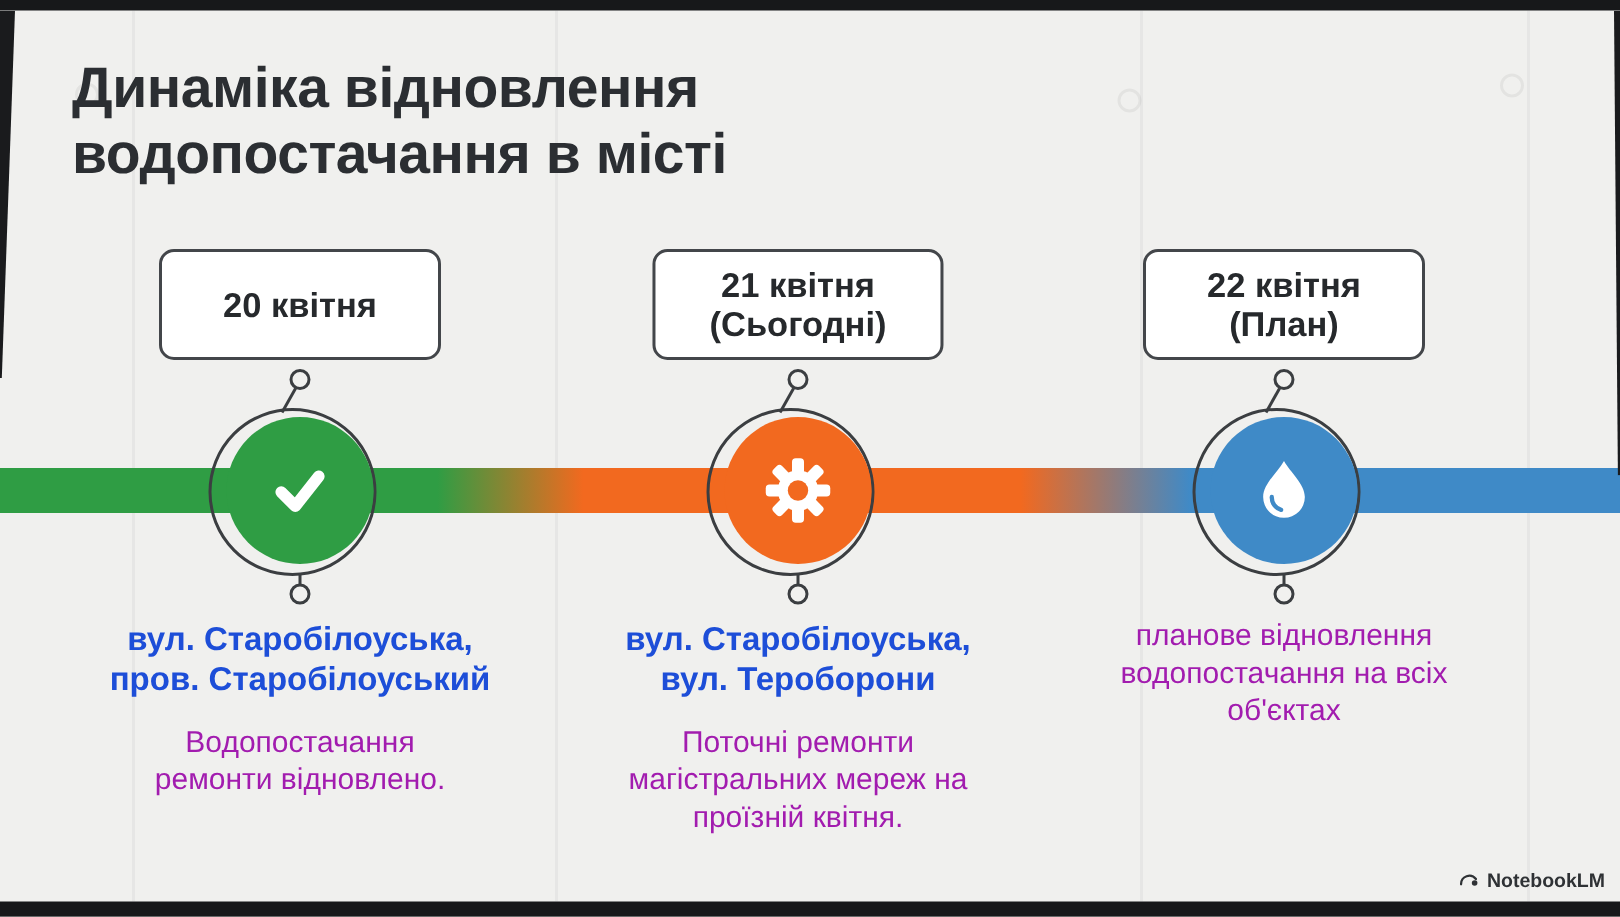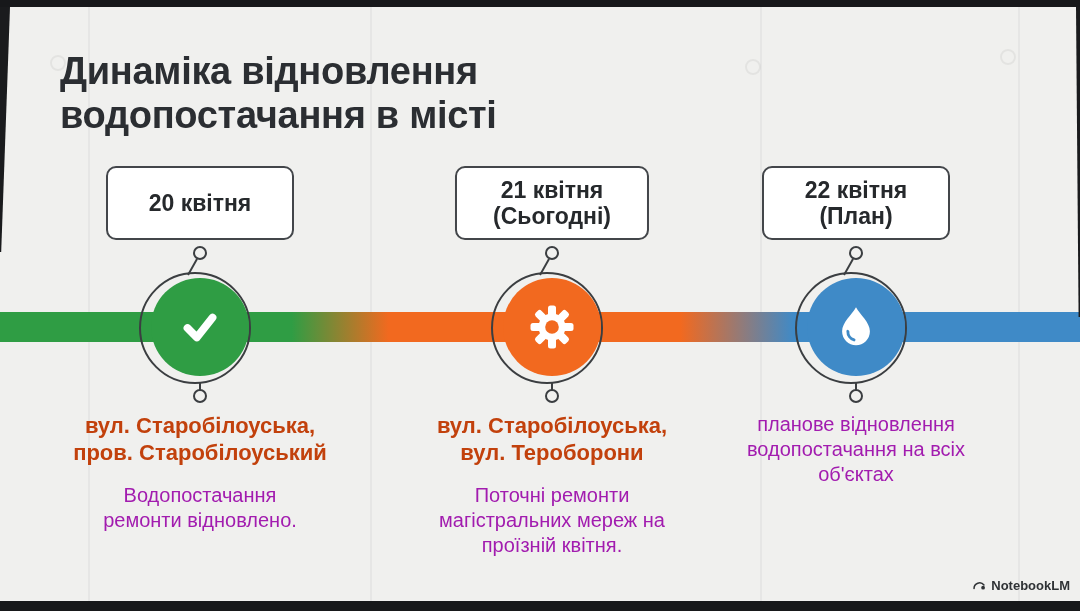--- a/index.html
+++ b/index.html
@@ -19,35 +19,35 @@
   .seam.s1{left:88px}.seam.s2{left:370px}.seam.s3{left:760px}.seam.s4{left:1018px}
   .tiehole{position:absolute;width:12px;height:12px;border-radius:50%;border:2px solid rgba(0,0,0,0.05);}
   .tiehole.h1{left:50px;top:48px}.tiehole.h2{left:745px;top:52px}.tiehole.h3{left:1000px;top:42px}
   
   .wedge-left{position:absolute;left:0;top:0;width:10px;height:245px;background:#1a1b1d;
     clip-path:polygon(0 0,100% 0,12% 100%,0 100%);z-index:8;}
   .wedge-right{position:absolute;right:0;top:0;width:4px;height:310px;background:#1a1b1d;
     clip-path:polygon(0 0,100% 0,100% 100%,65% 100%);z-index:8;}
 
   .title{
-    position:absolute;left:48px;top:30px;margin:12px;z-index:4;
+    position:absolute;left:48px;top:30px;margin:0;z-index:4;
     font-size:38px;line-height:44px;font-weight:700;letter-spacing:-0.3px;
     color:#2b2e32;white-space:pre-line;
   }
 
   .bar{
     position:absolute;left:0;right:0;top:305px;height:30px;z-index:1;
     background:linear-gradient(90deg,
       #2f9d44 0%, #2f9d44 27%,
       #f2691f 36%, #f2691f 63%,
       #3f8ac7 73.5%, #3f8ac7 100%);
   }
 
   .column{position:absolute;top:0;height:100%;width:340px;z-index:2;}
-  .col-1{left:30px}.col-2{left:382px}.col-3{left:686px}
+  .col-1{left:30px}.col-2{left:362px}.col-3{left:686px}
 
   .date-box{
     position:absolute;top:159px;left:50%;transform:translateX(-50%);
     height:70px;min-width:112px;padding:0 36px;box-sizing:content-box;
     background:#ffffff;border:2px solid #43464a;border-radius:10px;
     display:flex;align-items:center;justify-content:center;
   }
   .date-text{
     font-size:23px;line-height:26px;font-weight:700;color:#26292c;
     white-space:pre-line;text-align:center;
@@ -61,31 +61,31 @@
     position:absolute;top:271px;left:50%;margin-left:-49px;width:98px;height:98px;
     border-radius:50%;z-index:3;display:flex;align-items:center;justify-content:center;
   }
   .node-green{background:#2f9d44}
   .node-orange{background:#f2691f}
   .node-blue{background:#3f8ac7}
   .icon{display:block}
 
   .col-text{position:absolute;left:0;right:0;top:405px;text-align:center;z-index:2;}
   .street{
-    font-size:22px;line-height:27px;font-weight:700;color:#c2410c;
+    font-size:22px;line-height:27px;font-weight:700;color:#1d4ed8;
     white-space:pre-line;margin-bottom:17px;
   }
   .desc{
     font-size:20px;line-height:25px;font-weight:400;color:#a21caf;
     white-space:pre-line;
   }
 
   .watermark{
     position:absolute;right:10px;top:571px;height:16px;z-index:6;
-    display:flex;gap:5px;
+    display:flex;align-items:center;gap:5px;
     color:#2f3235;font-size:13px;font-weight:600;
   }
 </style>
 </head>
 <body>
 
 <div class="stage">
   <div class="slide">
 
     <div class="texture">

